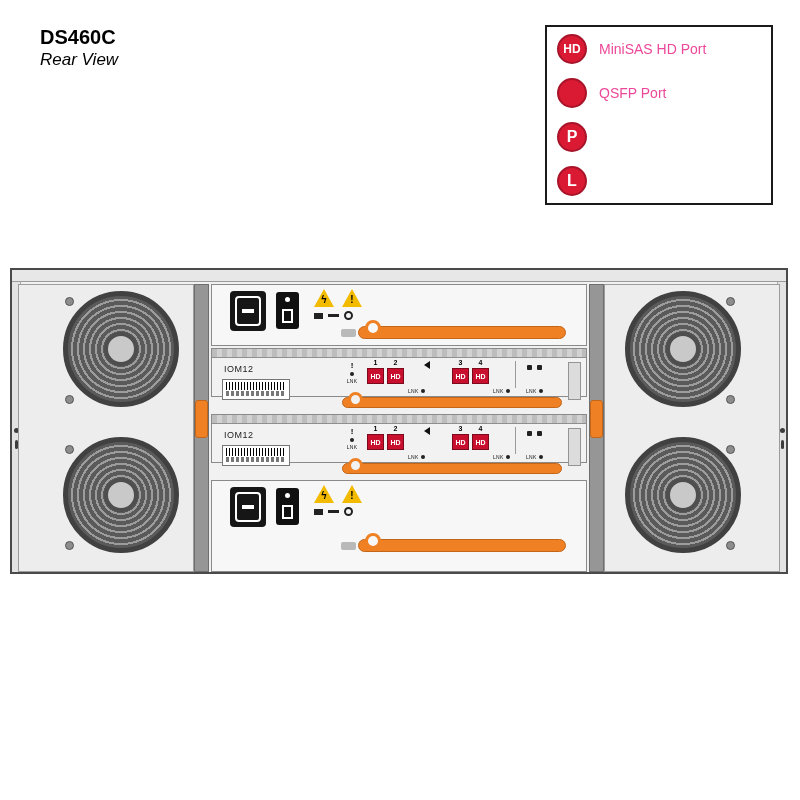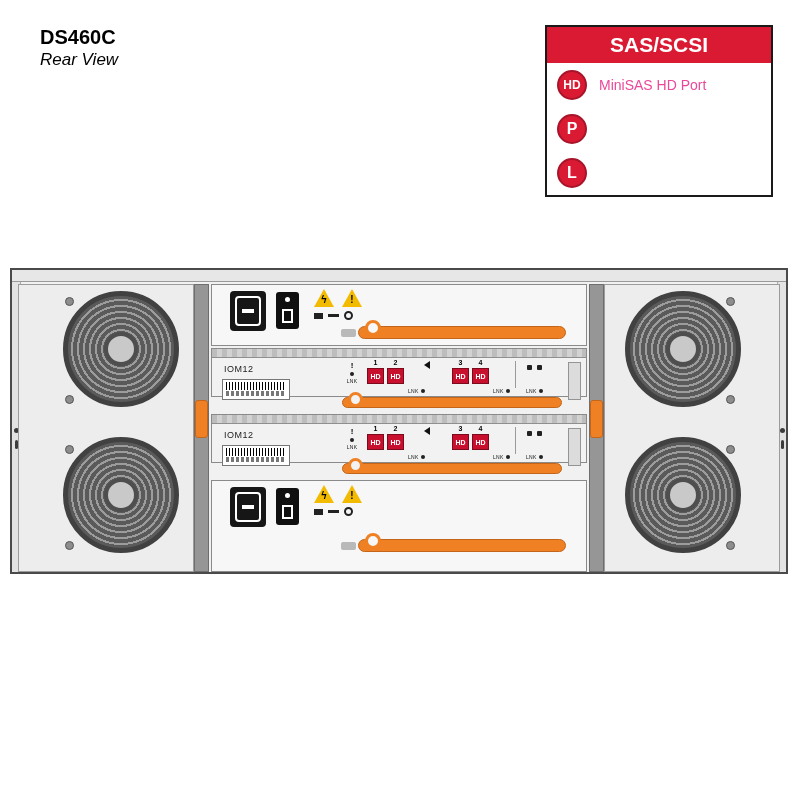--- a/index.html
+++ b/index.html
@@ -118,24 +118,27 @@
 </style>
 </head>
 <body>
 
 <div class="page">
 
   <div class="title">DS460C</div>
   <div class="subtitle">Rear View</div>
 
   <div class="legend">
-    <div class="legend-header">SAS/SCSI</div>
     <div class="legend-row">
       <div class="legend-icon hd">HD</div>
       <div class="legend-label">MiniSAS HD Port</div>
+    </div>
+    <div class="legend-row">
+      <div class="legend-icon"></div>
+      <div class="legend-label">QSFP Port</div>
     </div>
     <div class="legend-row">
       <div class="legend-icon letter">P</div>
     </div>
     <div class="legend-row">
       <div class="legend-icon letter">L</div>
     </div>
   </div>
 
   <div class="chassis">

